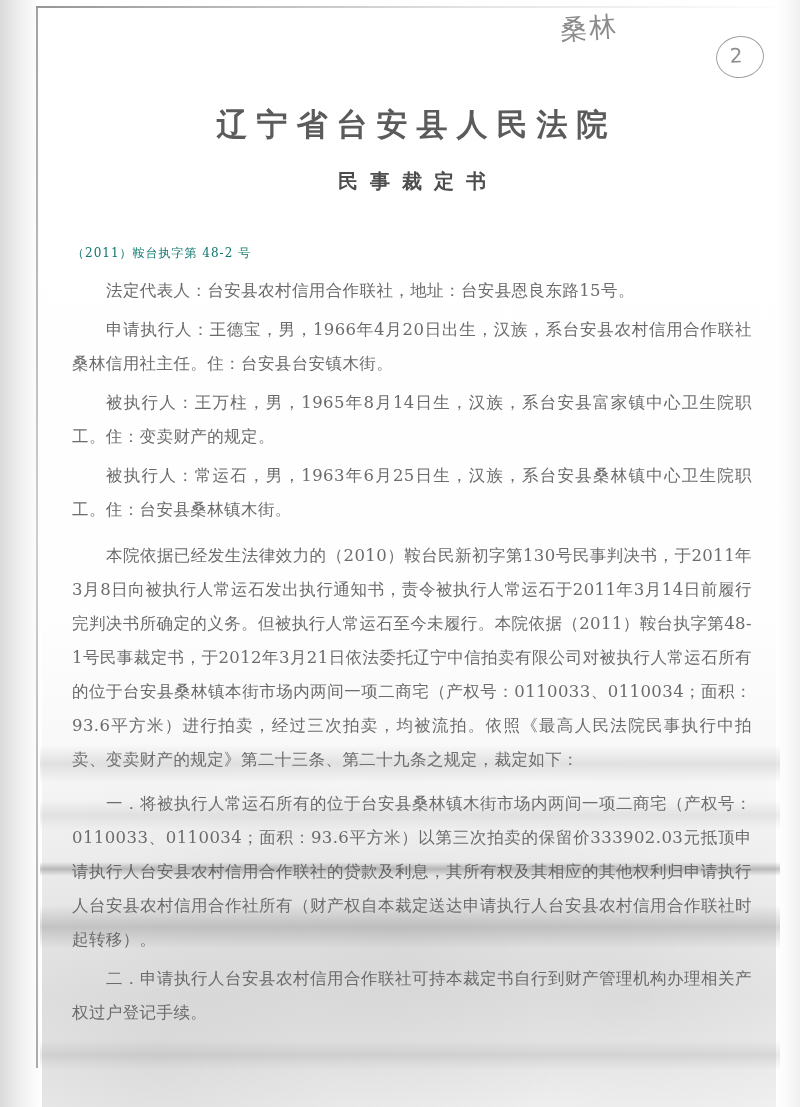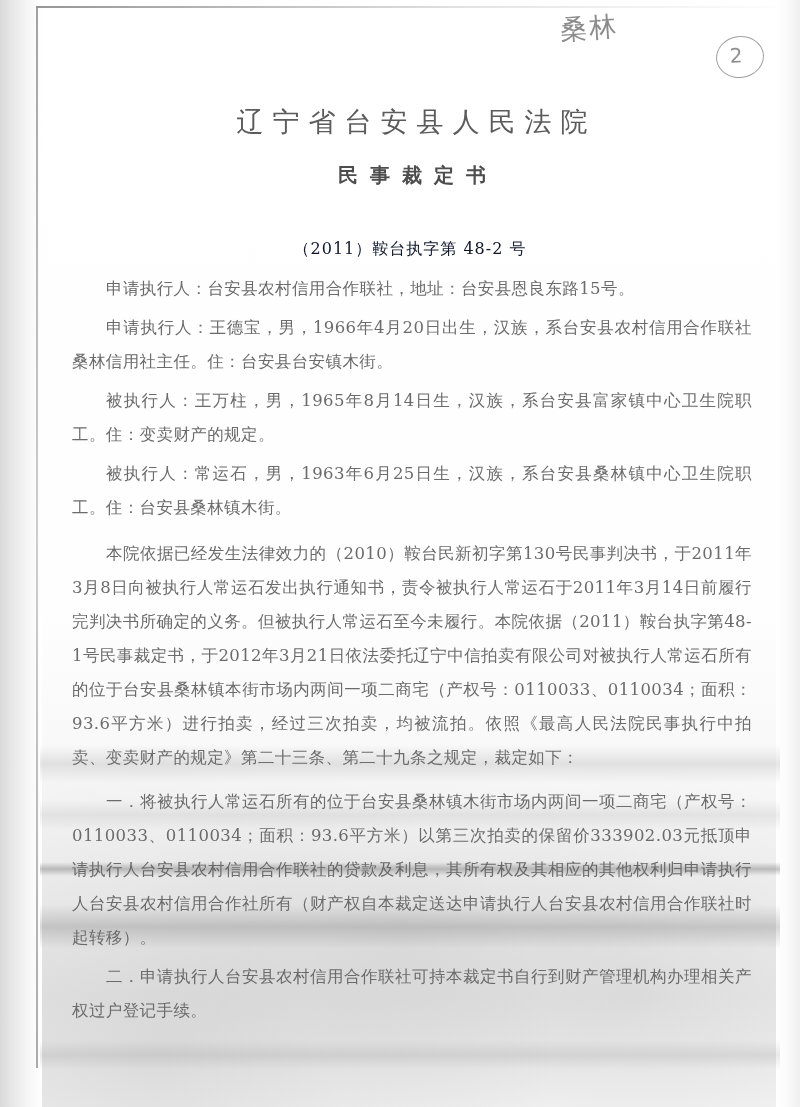--- a/index.html
+++ b/index.html
@@ -104,42 +104,42 @@
   
   .doc {
     position: absolute;
     left: 72px;
     top: 0;
     width: 680px;
   }
   .title-court {
     margin-top: 104px;
     text-align: center;
-    font-size: 27px;
+    font-size: 31px;
     letter-spacing: 9px;
     color: #5b5b5b;
     font-family: "DejaVu Serif", serif;
-    font-weight: 400;
+    font-weight: 700;
     text-indent: 9px;
   }
   .title-doc {
     margin-top: 22px;
     text-align: center;
     font-size: 20px;
     letter-spacing: 12px;
     color: #4d4d4d;
     font-weight: 700;
     text-indent: 12px;
   }
   .case-no {
     margin-top: 50px;
-    text-align: center;
+    text-align: left;
     padding-right: 4px;
-    font-size: 16px;
-    color: #0f172a;
+    font-size: 12px;
+    color: #0f766e;
     letter-spacing: 1px;
   }
   p.para {
     margin: 0 0 5px 0;
     font-size: 16.5px;
     line-height: 34px;
     color: #6b6b6b;
     text-align: justify;
     letter-spacing: 0.4px;
   }
@@ -162,21 +162,21 @@
   <div class="hw-circle">
     <span>2</span>
   </div>
 
   <div class="doc">
     <div class="title-court">辽宁省台安县人民法院</div>
     <div class="title-doc">民事裁定书</div>
     <div class="case-no">（2011）鞍台执字第 48-2 号</div>
 
     <div class="blk">
-      <p class="para indent fade1">申请执行人：台安县农村信用合作联社，地址：台安县恩良东路15号。</p>
+      <p class="para indent fade1">法定代表人：台安县农村信用合作联社，地址：台安县恩良东路15号。</p>
       <p class="para indent fade1">申请执行人：王德宝，男，1966年4月20日出生，汉族，系台安县农村信用合作联社桑林信用社主任。住：台安县台安镇木街。</p>
       <p class="para indent fade1">被执行人：王万柱，男，1965年8月14日生，汉族，系台安县富家镇中心卫生院职工。住：变卖财产的规定。</p>
       <p class="para indent fade1">被执行人：常运石，男，1963年6月25日生，汉族，系台安县桑林镇中心卫生院职工。住：台安县桑林镇木街。</p>
     </div>
 
     <div class="blk">
       <p class="para indent fade2">本院依据已经发生法律效力的（2010）鞍台民新初字第130号民事判决书，于2011年3月8日向被执行人常运石发出执行通知书，责令被执行人常运石于2011年3月14日前履行完判决书所确定的义务。但被执行人常运石至今未履行。本院依据（2011）鞍台执字第48-1号民事裁定书，于2012年3月21日依法委托辽宁中信拍卖有限公司对被执行人常运石所有的位于台安县桑林镇本街市场内两间一项二商宅（产权号：0110033、0110034；面积：93.6平方米）进行拍卖，经过三次拍卖，均被流拍。依照《最高人民法院民事执行中拍卖、变卖财产的规定》第二十三条、第二十九条之规定，裁定如下：</p>
     </div>
 
     <div class="blk section-1">

